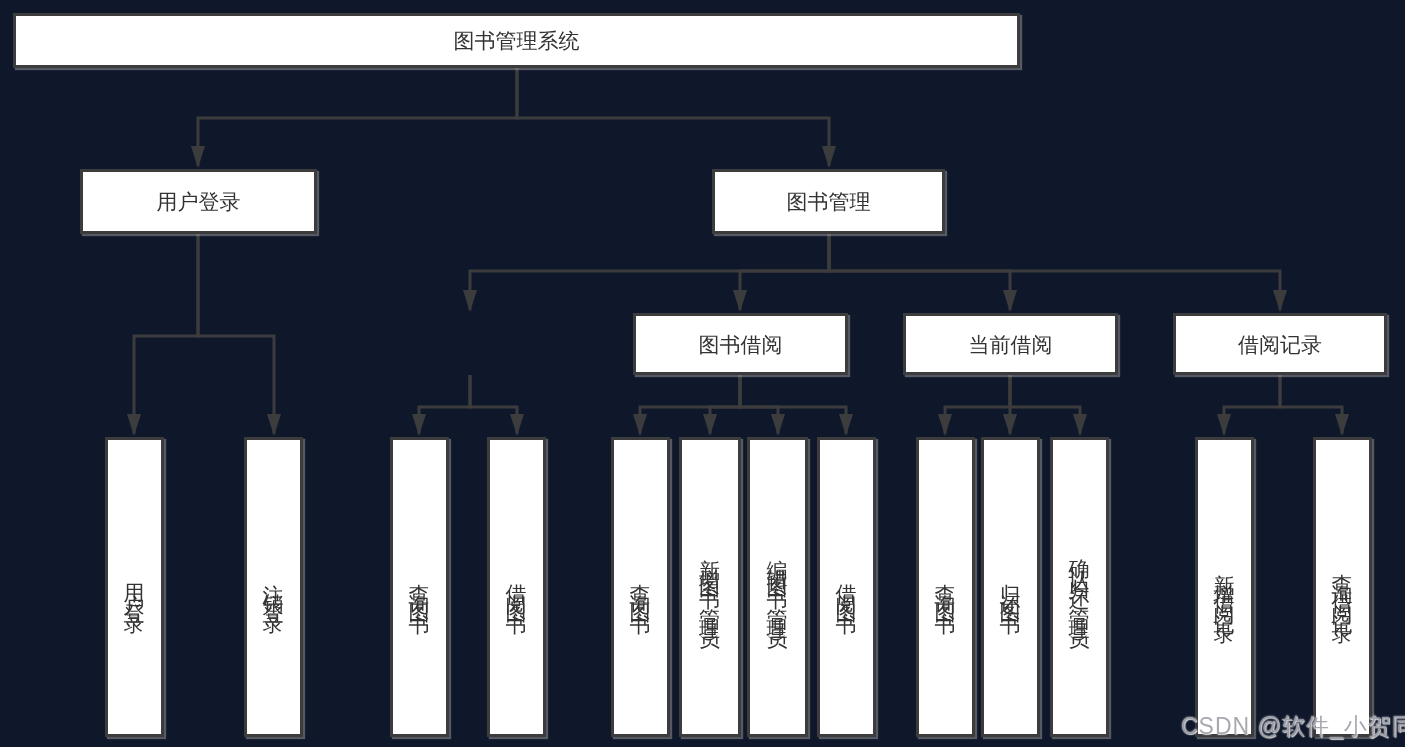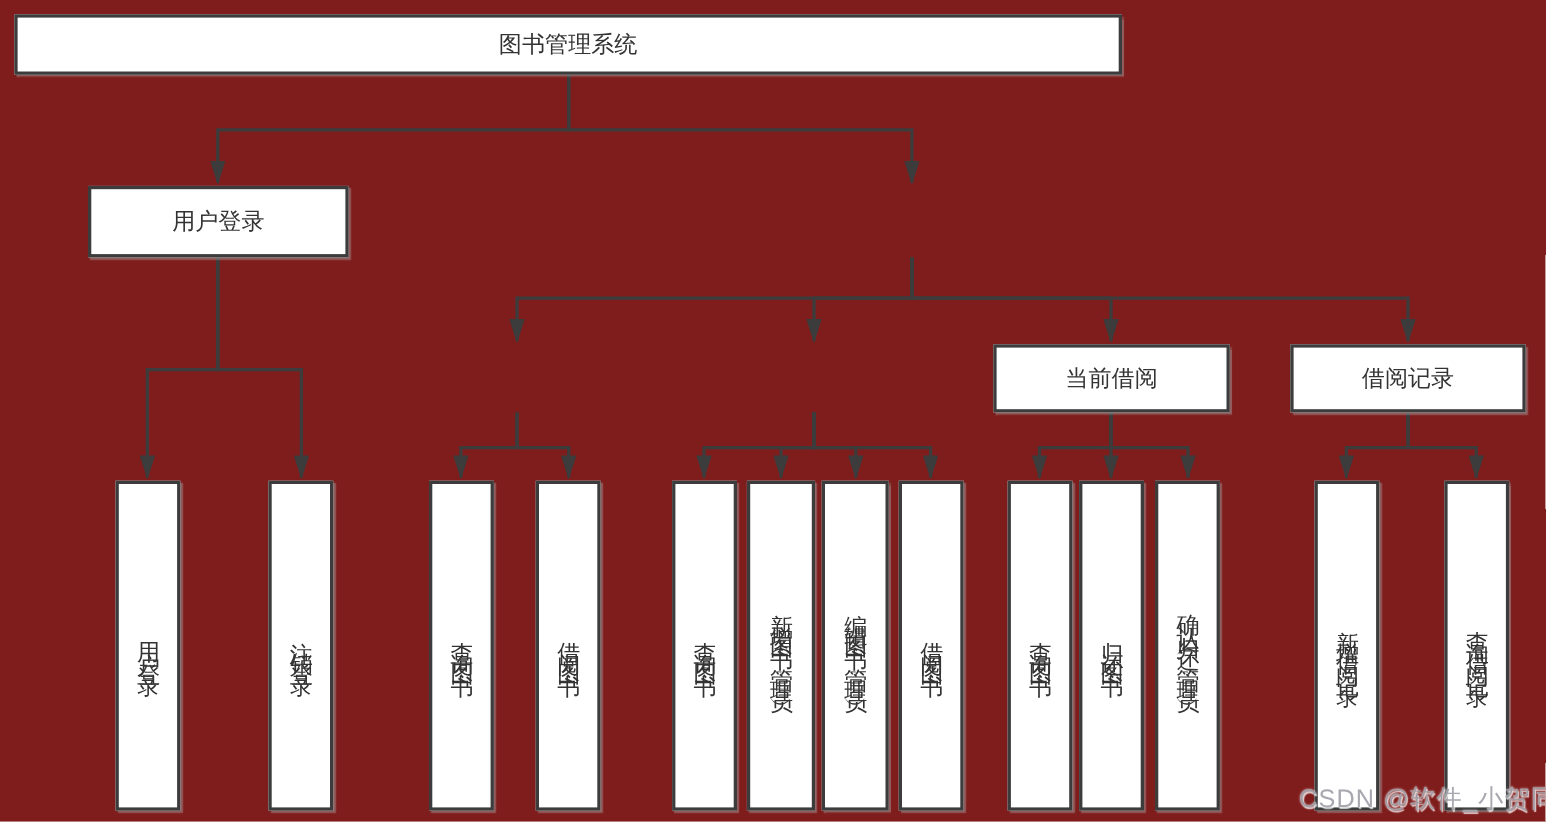--- a/index.html
+++ b/index.html
@@ -1,19 +1,19 @@
 <!DOCTYPE html>
 <html><head>
 <meta charset="utf-8">
 <style>
   html,body{margin:0;padding:0;background:#ffffff;}
   #canvas{
     position:relative;
     width:1405px;height:747px;
-    background:#7f1d1d;
+    background:#0f172a;
     overflow:hidden;
     font-family:"Liberation Sans", sans-serif;
   }
   #edges{position:absolute;left:0;top:0;z-index:1;}
   .node{
     position:absolute;
     box-sizing:border-box;
     background:#ffffff;
     border:3px solid #3c3c3c;
     color:#333333;
@@ -83,21 +83,23 @@
       <path d="M1010,375 V407 H1080 V434" marker-end="url(#arrow)"></path>
 
       <path d="M1280,375 V407 H1224 V434" marker-end="url(#arrow)"></path>
       <path d="M1280,375 V407 H1342 V434" marker-end="url(#arrow)"></path>
     </g>
   </svg>
 
   <div class="node" style="left:13px;top:13px;width:1007px;height:55px">图书管理系统</div>
 
   <div class="node" style="left:80px;top:169px;width:237px;height:65px">用户登录</div>
+  <div class="node" style="left:712px;top:169px;width:233px;height:65px">图书管理</div>
 
+  <div class="node" style="left:633px;top:313px;width:215px;height:62px">图书借阅</div>
   <div class="node" style="left:1173px;top:313px;width:214px;height:62px">借阅记录</div>
   <div class="node" style="left:903px;top:313px;width:215px;height:62px">当前借阅</div>
 
   <div class="node v" style="left:105px;top:437px;width:59px;height:300px">用户登录</div>
   <div class="node v" style="left:244px;top:437px;width:59px;height:300px">注销登录</div>
 
   <div class="node v" style="left:390px;top:437px;width:59px;height:300px">查询图书</div>
   <div class="node v" style="left:487px;top:437px;width:59px;height:300px">借阅图书</div>
 
   <div class="node v" style="left:611px;top:437px;width:59px;height:300px">查询图书</div>

